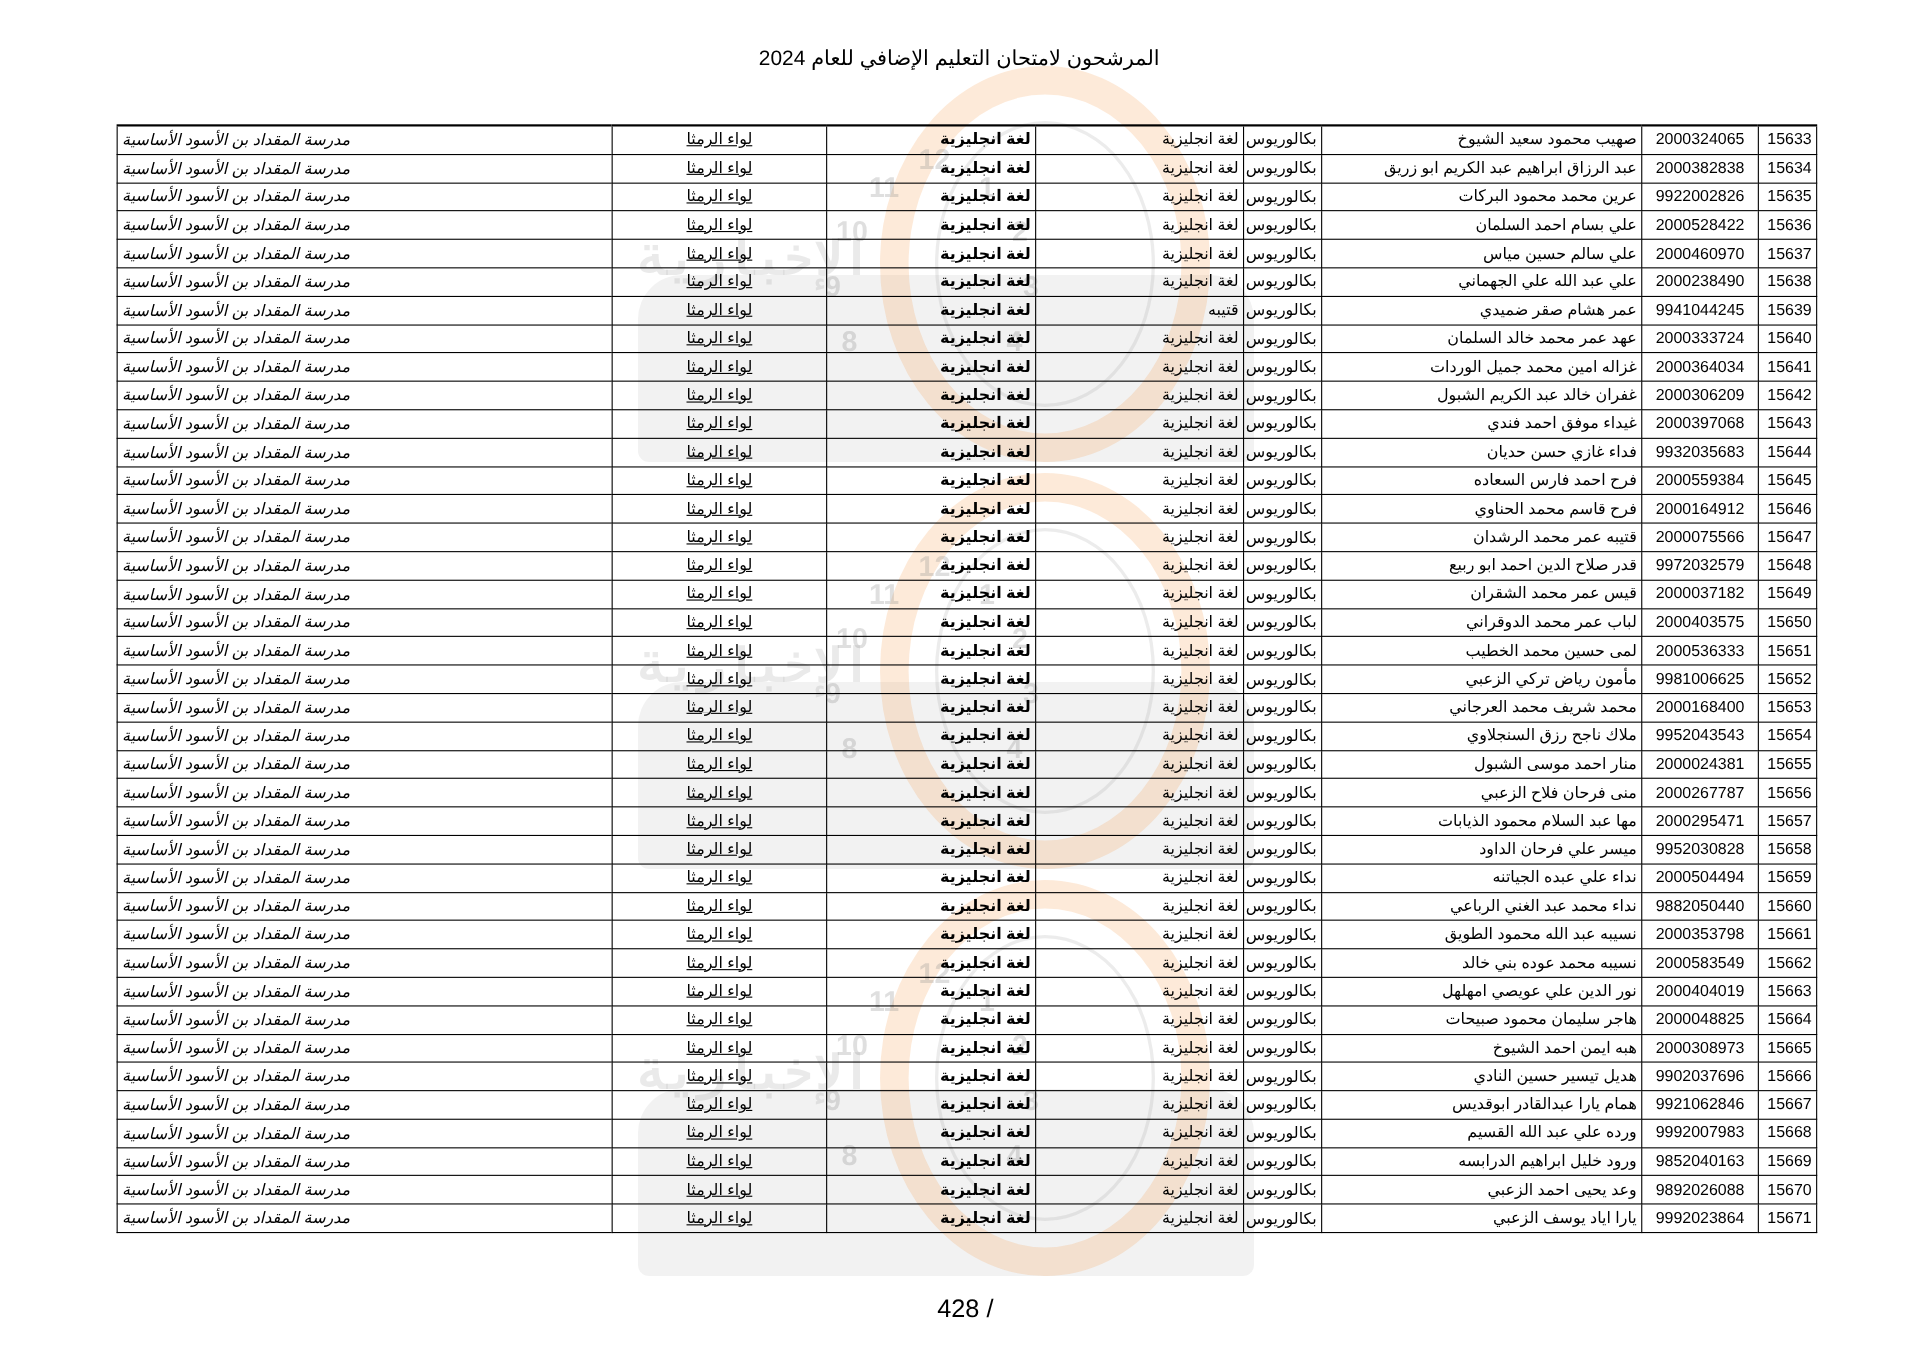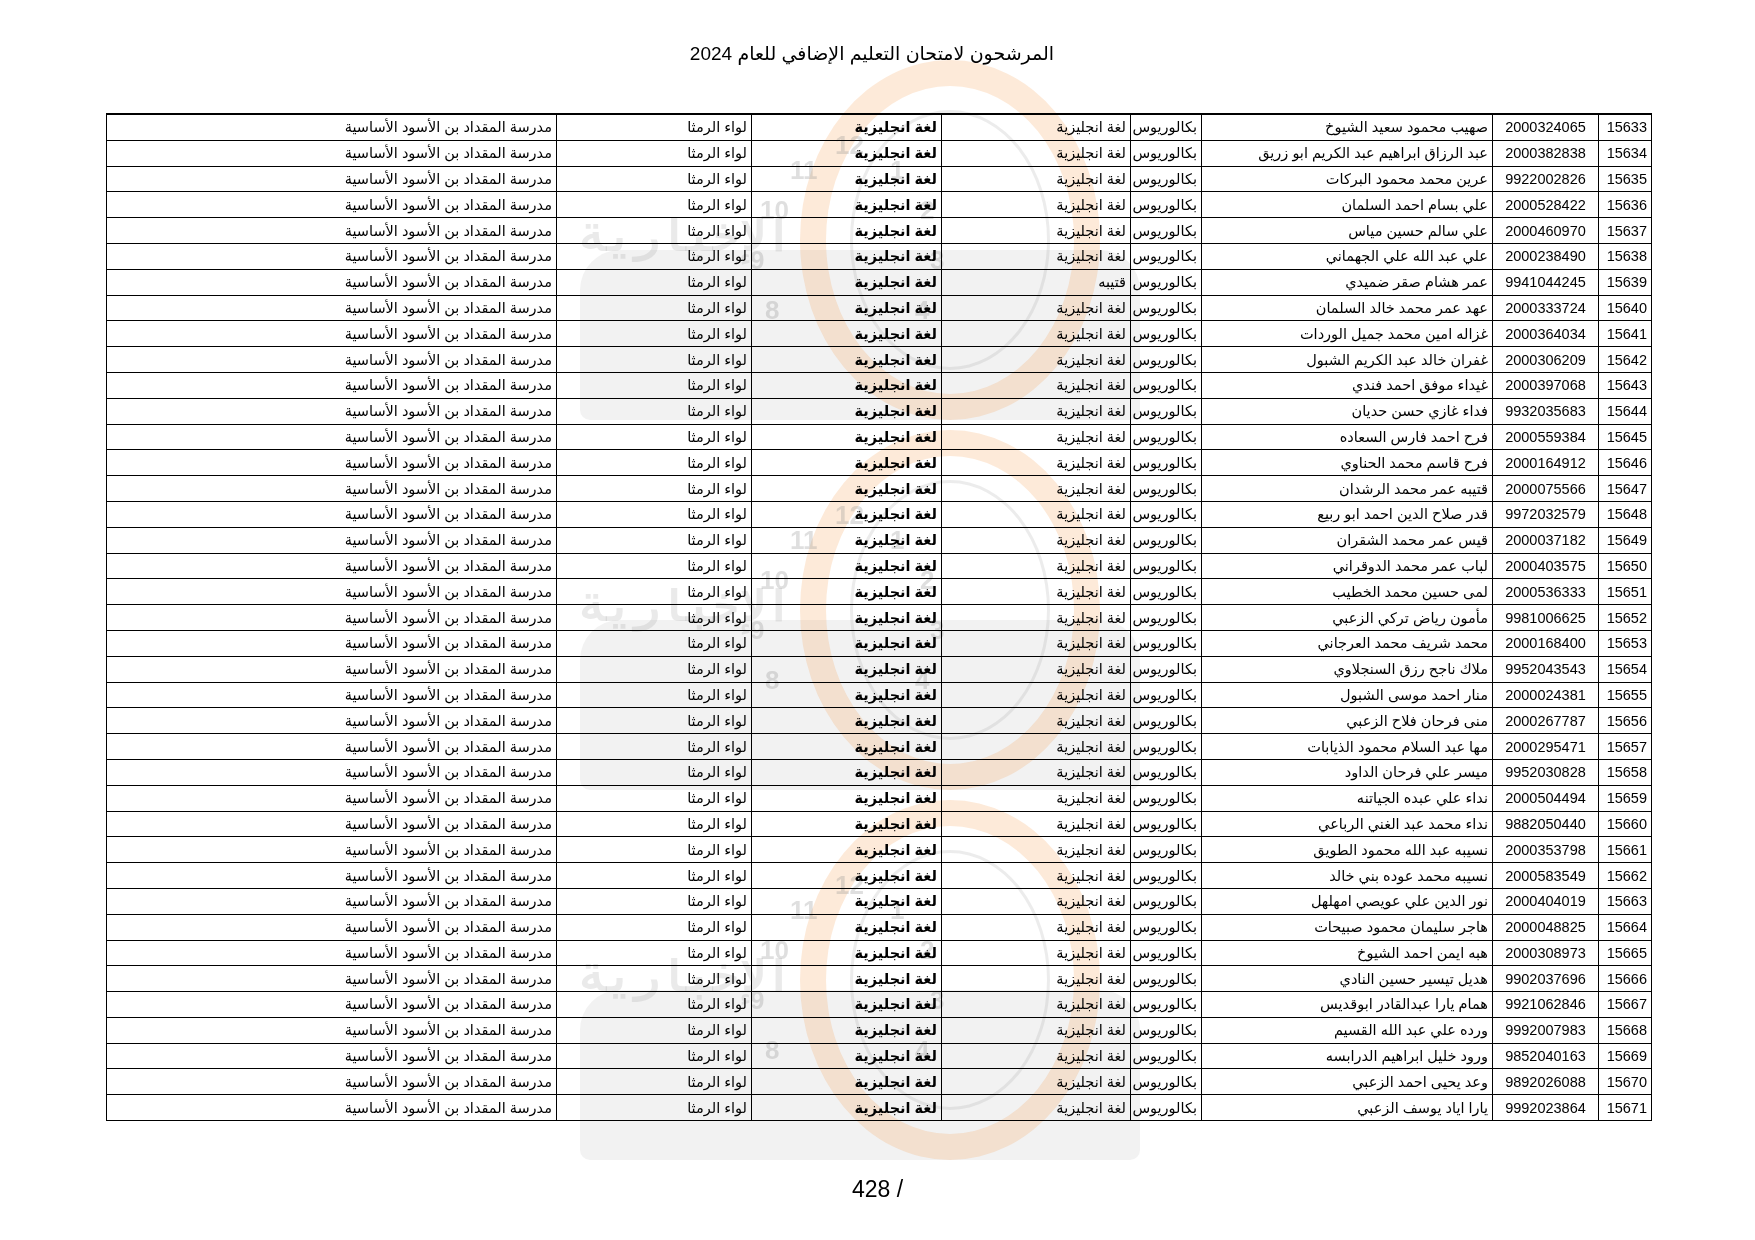--- a/index.html
+++ b/index.html
@@ -35,22 +35,22 @@
     border: 1px solid #000; height: 24.8px; padding: 0 4px;
     white-space: nowrap; overflow: hidden; background: transparent;
   }
   table.roster tr:first-child td { border-top: 2px solid #000; }
   td.c-seq { width: 44px; text-align: right; font-family: "Liberation Sans", sans-serif; margin-left: 48px; }
   td.c-id { width: 97px; text-align: center; }
   td.c-name { width: 282px; text-align: right; }
   td.c-degree { width: 62px; text-align: right; }
   td.c-major { width: 180px; text-align: right; }
   td.c-subject { width: 181px; text-align: right; font-weight: bold; padding-right: 6px; }
-  td.c-district { width: 186px; text-align: right; }
-  td.c-school { text-align: right; padding-right: 6px; }
+  td.c-district { width: 186px; text-align: center; text-decoration: underline; }
+  td.c-school { text-align: left; padding-right: 6px; font-style: italic; }
   .footer { position: absolute; top: 1176px; left: 852px; font-size: 23px; z-index: 1; }
 </style>
 </head>
 <body>
 
 <div class="watermark" id="wm-root">
     <div class="wm-unit" style="left: 560px; top: 60px;">
       <div class="wm-big"></div>
       <div class="wm-ring"></div>
       <div class="wm-face"></div>

